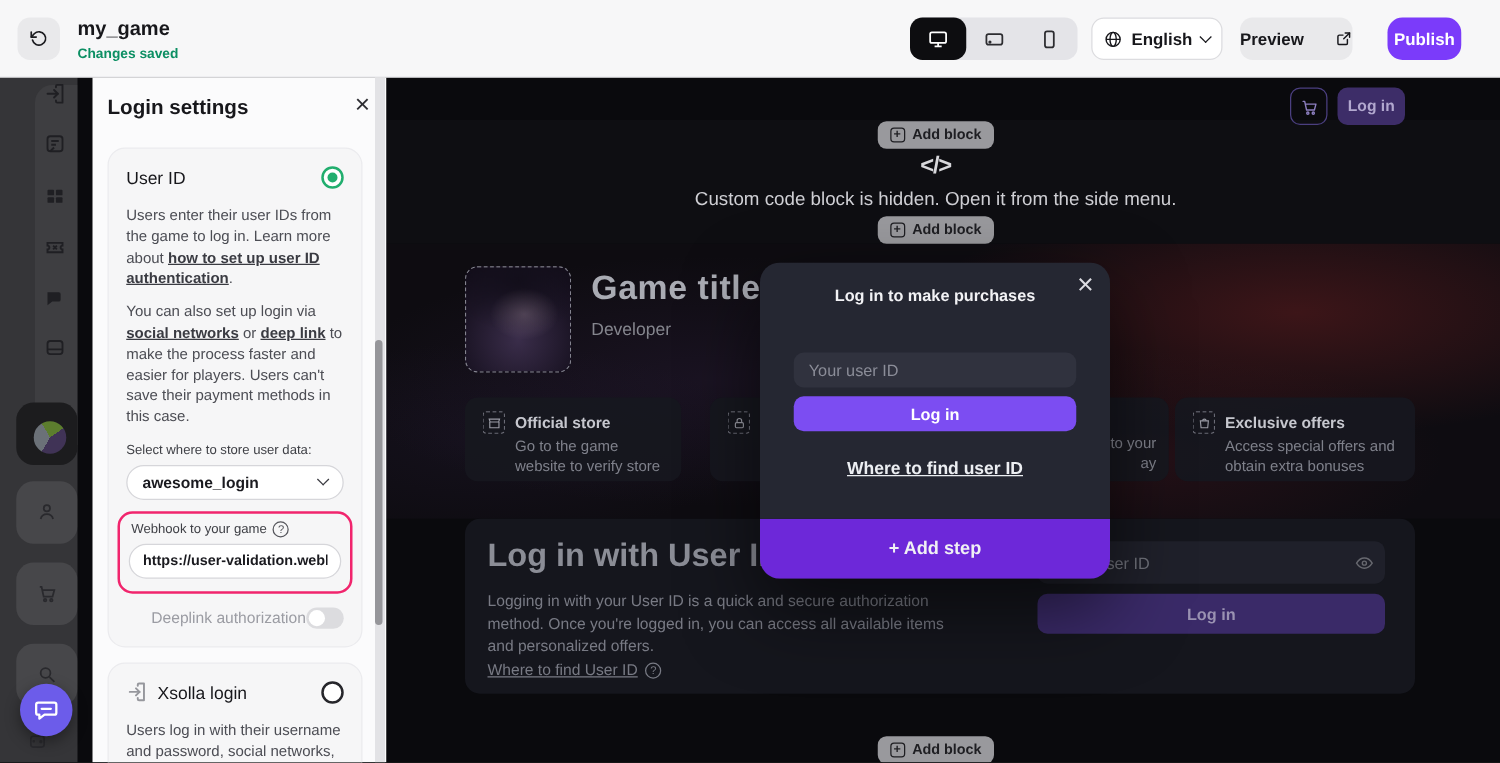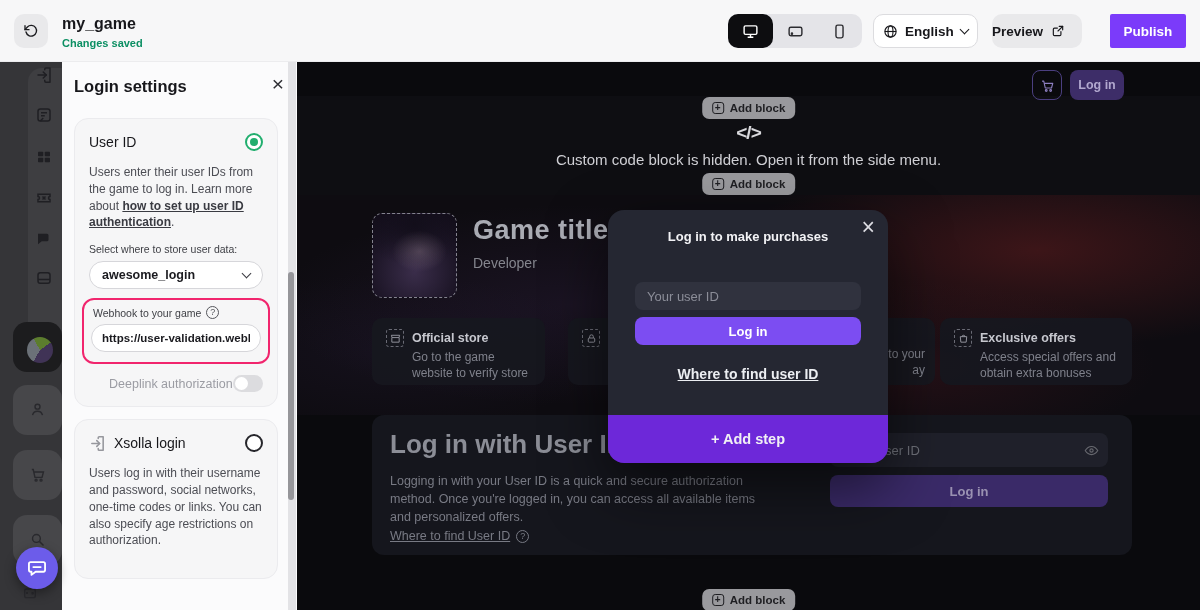--- a/index.html
+++ b/index.html
@@ -9,38 +9,38 @@
 
   
   .topbar { position:absolute; left:0; top:0; width:1200px; height:62px; background:#f7f7f8; z-index:40; border-bottom:1px solid #ececee; }
   .undo-btn { position:absolute; left:14px; top:14px; width:34px; height:34px; border-radius:10px; background:#e9e9eb; display:flex; align-items:center; justify-content:center; color:#1b1b1f; cursor:pointer; }
   .tb-title { position:absolute; left:62px; top:15px; font-size:16px; font-weight:bold; color:#17171b; }
   .tb-status { position:absolute; left:62px; top:37px; font-size:11px; font-weight:bold; }
   .device-group { position:absolute; left:728px; top:14px; width:134px; height:34px; background:#e4e4e8; border-radius:10px; display:flex; }
   .seg { flex:1; display:flex; align-items:center; justify-content:center; color:#2c2c30; cursor:pointer; }
   .seg.active { background:#0d0d10; border-radius:10px; color:#ffffff; }
   .lang-btn { position:absolute; left:873px; top:14px; width:105px; height:34px; background:#ffffff; border:1px solid #dcdcdf; border-radius:10px; display:flex; align-items:center; justify-content:center; gap:7px; font-size:13.5px; font-weight:600; color:#17171b; cursor:pointer; }
-  .preview-btn { position:absolute; left:992px; top:14px; width:90px; height:34px; background:#e9e9eb; border-radius:10px; display:flex; align-items:center; justify-content:flex-start; gap:8px; font-size:13.5px; font-weight:600; color:#17171b; cursor:pointer; }
-  .publish-btn { position:absolute; left:1110px; top:14px; width:76px; height:34px; border-radius:2px; display:flex; align-items:center; justify-content:center; font-size:13.5px; font-weight:700; color:#ffffff; cursor:pointer; }
+  .preview-btn { position:absolute; left:992px; top:14px; width:90px; height:34px; background:#e9e9eb; border-radius:10px; display:flex; align-items:center; justify-content:space-between; gap:8px; font-size:13.5px; font-weight:600; color:#17171b; cursor:pointer; }
+  .publish-btn { position:absolute; left:1110px; top:14px; width:59px; height:34px; border-radius:12px; display:flex; align-items:center; justify-content:center; font-size:13.5px; font-weight:700; color:#ffffff; cursor:pointer; }
   .chev { width:7px; height:7px; border-right:1.7px solid currentColor; border-bottom:1.7px solid currentColor; transform:rotate(45deg); display:inline-block; margin-top:-4px; }
 
   
   .sidebar { position:absolute; left:0; top:62px; width:62px; height:548px; background:#353538; z-index:20; overflow:hidden; }
   .icon-rail { position:absolute; left:28px; top:6px; width:34px; height:288px; background:#3e3e41; border-radius:14px 0 0 14px; }
   .rail-ic { position:absolute; left:35px; width:18px; height:18px; color:#1f1f23; }
   .side-card { position:absolute; left:13px; width:49px; height:50px; border-radius:14px; }
   .side-card.dark { background:#1c1c1e; }
   .side-card.lite { background:#47474a; }
   .side-logo { position:absolute; left:27px; width:26px; height:26px; border-radius:50%; background:conic-gradient(from 210deg, #6b7178 0 120deg, #5c7d2e 120deg 205deg, #403356 205deg 360deg); }
   .side-ic { position:absolute; left:29px; width:17px; height:17px; color:#29292d; }
 
   .fab { position:absolute; left:16px; top:547px; width:42px; height:42px; border-radius:50%; display:flex; align-items:center; justify-content:center; z-index:70; color:#fff; box-shadow:0 4px 12px rgba(0,0,0,.4); cursor:pointer; }
 
   
-  .panel { position:absolute; left:62px; top:62px; width:235px; height:548px; background:#fbfbfc; z-index:30; }
+  .panel { position:absolute; left:74px; top:62px; width:235px; height:548px; background:#fbfbfc; z-index:30; }
   .panel-title { position:absolute; left:12px; top:15px; font-size:16.5px; font-weight:bold; color:#17171b; }
   .panel-close { position:absolute; right:13px; top:11px; font-size:21px; line-height:21px; color:#2e2e33; cursor:pointer; font-weight:400; }
   .scroll-track { position:absolute; right:1px; top:0; width:8px; height:548px; background:#e3e3e6; }
   .scroll-thumb { position:absolute; right:2px; top:210px; width:6px; height:228px; background:#96969a; border-radius:3px; cursor:grab; }
   .panel-body { position:absolute; left:12px; top:56px; width:204px; }
   .pcardw { background:#f6f6f7; border:1px solid #ebebee; border-radius:14px; padding:14px; }
   .pcardw + .pcardw { margin-top:12px; }
   .opt-head { display:flex; align-items:center; }
   .opt-title { font-size:14px; font-weight:normal; color:#17171b; }
   .radio-sel { margin-left:auto; width:18px; height:18px; border-radius:50%; border:2px solid #21ae6e; background:#fff; position:relative; cursor:pointer; }
@@ -303,20 +303,21 @@
     <div class="panel-close">×</div>
 
     <div class="panel-body">
 
       <div class="pcardw">
         <div class="opt-head">
           <span class="opt-title">User ID</span>
           <span class="radio-sel"></span>
         </div>
         <div class="ptext"><span>Users enter their user IDs from the game to log in. Learn more about </span><a>how to set up user ID authentication</a><span>.</span></div>
+        <div class="ptext" style="margin-top:10px;"><span>You can also set up login via </span><a>social networks</a><span> or </span><a>deep link</a><span> to make the process faster and easier for players. Users can't save their payment methods in this case.</span></div>
         <div class="flabel">Select where to store user data:</div>
         <div class="pselect">
           <span>awesome_login</span>
           <span class="chev"></span>
         </div>
         <div class="hl-box" style="border-color: rgb(241, 37, 109);">
           <div class="hl-label">
             <span>Webhook to your game</span>
             <span class="q-ic">?</span>
           </div>

